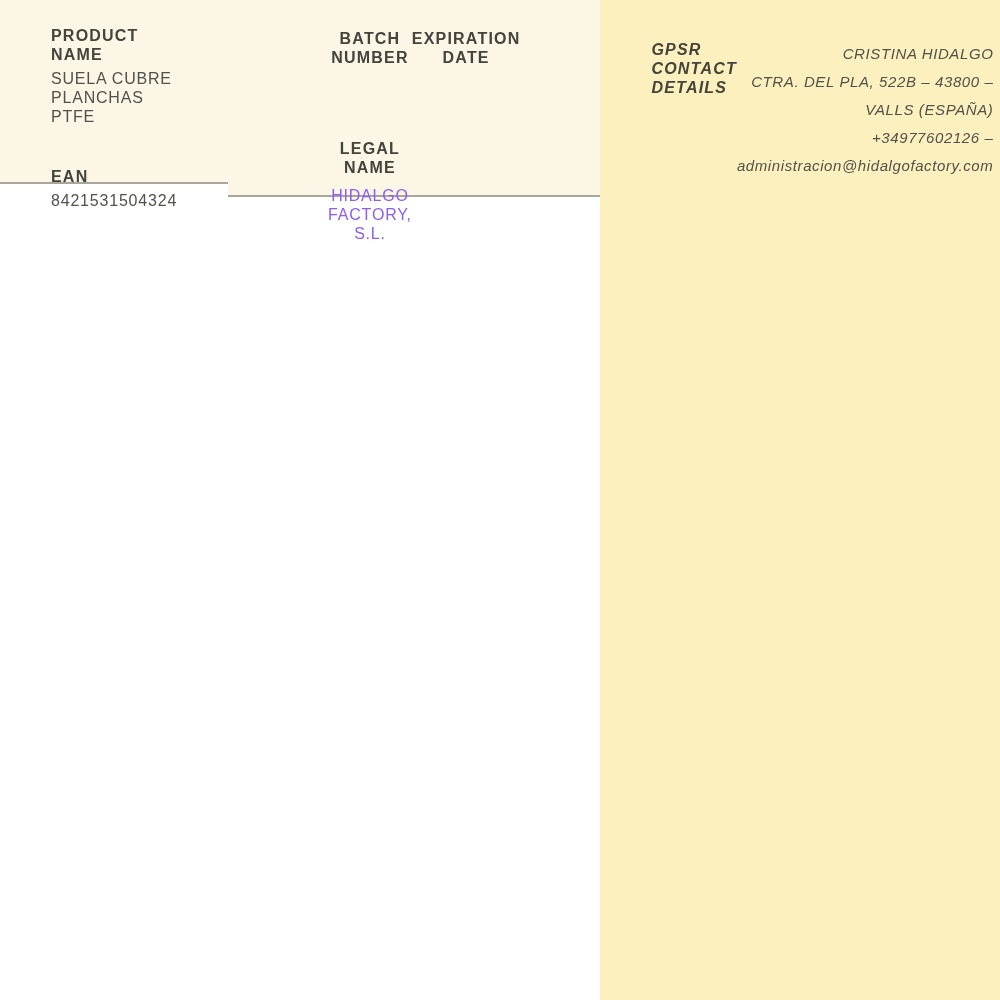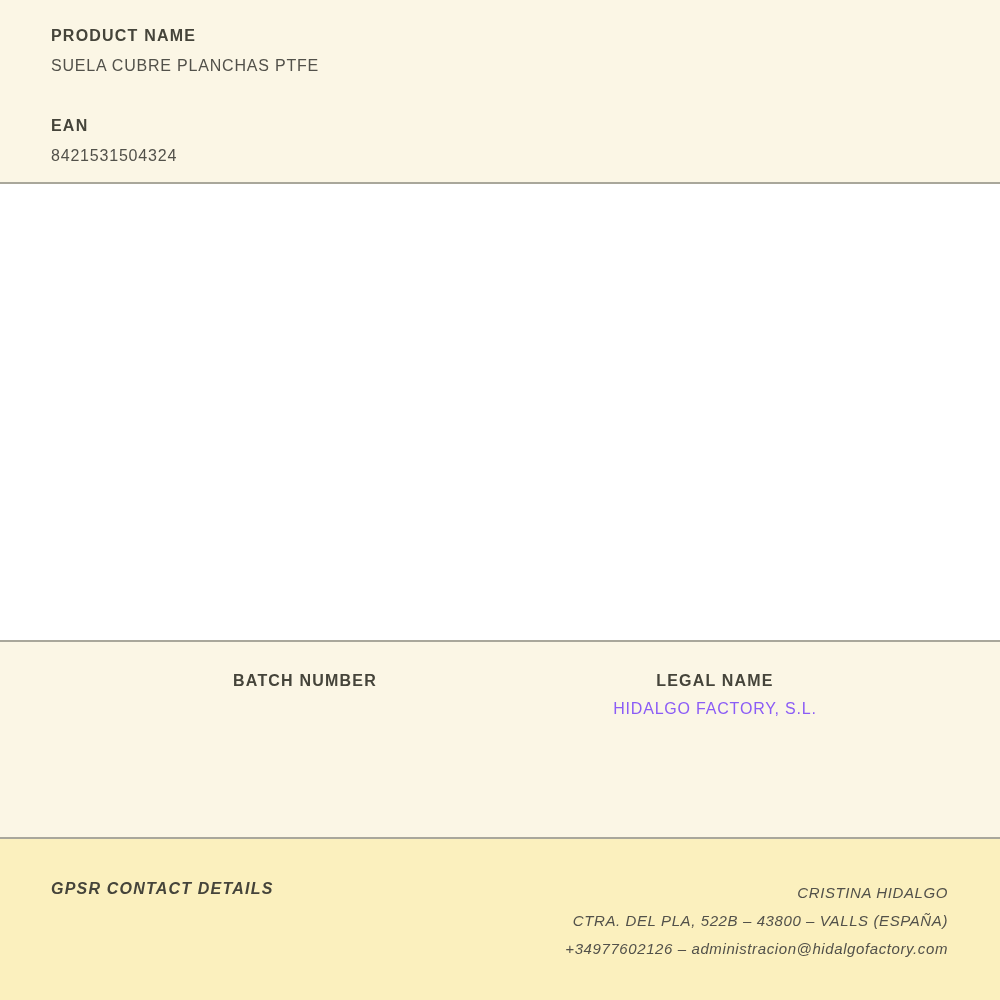--- a/index.html
+++ b/index.html
@@ -2,39 +2,39 @@
 <html><head>
 <meta charset="utf-8">
 <style>
   * { margin: 0; padding: 0; box-sizing: border-box; }
   html, body { width: 1000px; height: 1000px; }
   body {
     font-family: "Liberation Sans", "DejaVu Sans", sans-serif;
     background: #ffffff;
     color: #4b4a40;
   }
-  .label-sheet { width: 1000px; height: 1000px; display: flex; flex-direction: column; }
+  .label-sheet { width: 1000px; height: 1000px; display: flex; }
 
   
   .section-top {
     background: #fbf6e5;
     height: 184px;
     padding: 26px 51px 0 51px;
     border-bottom: 2px solid #a9a79b;
   }
   .field + .field { margin-top: 41px; }
   .field-label {
     font-size: 16px;
     font-weight: bold;
     letter-spacing: 1.2px;
     color: #45443a;
     line-height: 19px;
   }
   .field-value {
-    margin-top: 11px;
+    margin-top: 5px;
     font-size: 16px;
     letter-spacing: 0.8px;
     color: #52514a;
     line-height: 19px;
   }
 
   
   .section-middle {
     background: #ffffff;
     height: 458px;
@@ -114,20 +114,24 @@
 
   <div class="section-middle"></div>
 
   <div class="section-info">
     <div class="info-grid">
       <div class="info-cell">
         <div class="info-label">BATCH NUMBER</div>
         <div class="info-value"></div>
       </div>
       <div class="info-cell">
+        <div class="info-label">EXPIRATION DATE</div>
+        <div class="info-value"></div>
+      </div>
+      <div class="info-cell">
         <div class="info-label">LEGAL NAME</div>
         <div class="info-value">HIDALGO FACTORY, S.L.</div>
       </div>
     </div>
   </div>
 
   <div class="section-gpsr">
     <div class="gpsr-title">GPSR CONTACT DETAILS</div>
     <div class="gpsr-contact">
       <div>CRISTINA HIDALGO</div>

